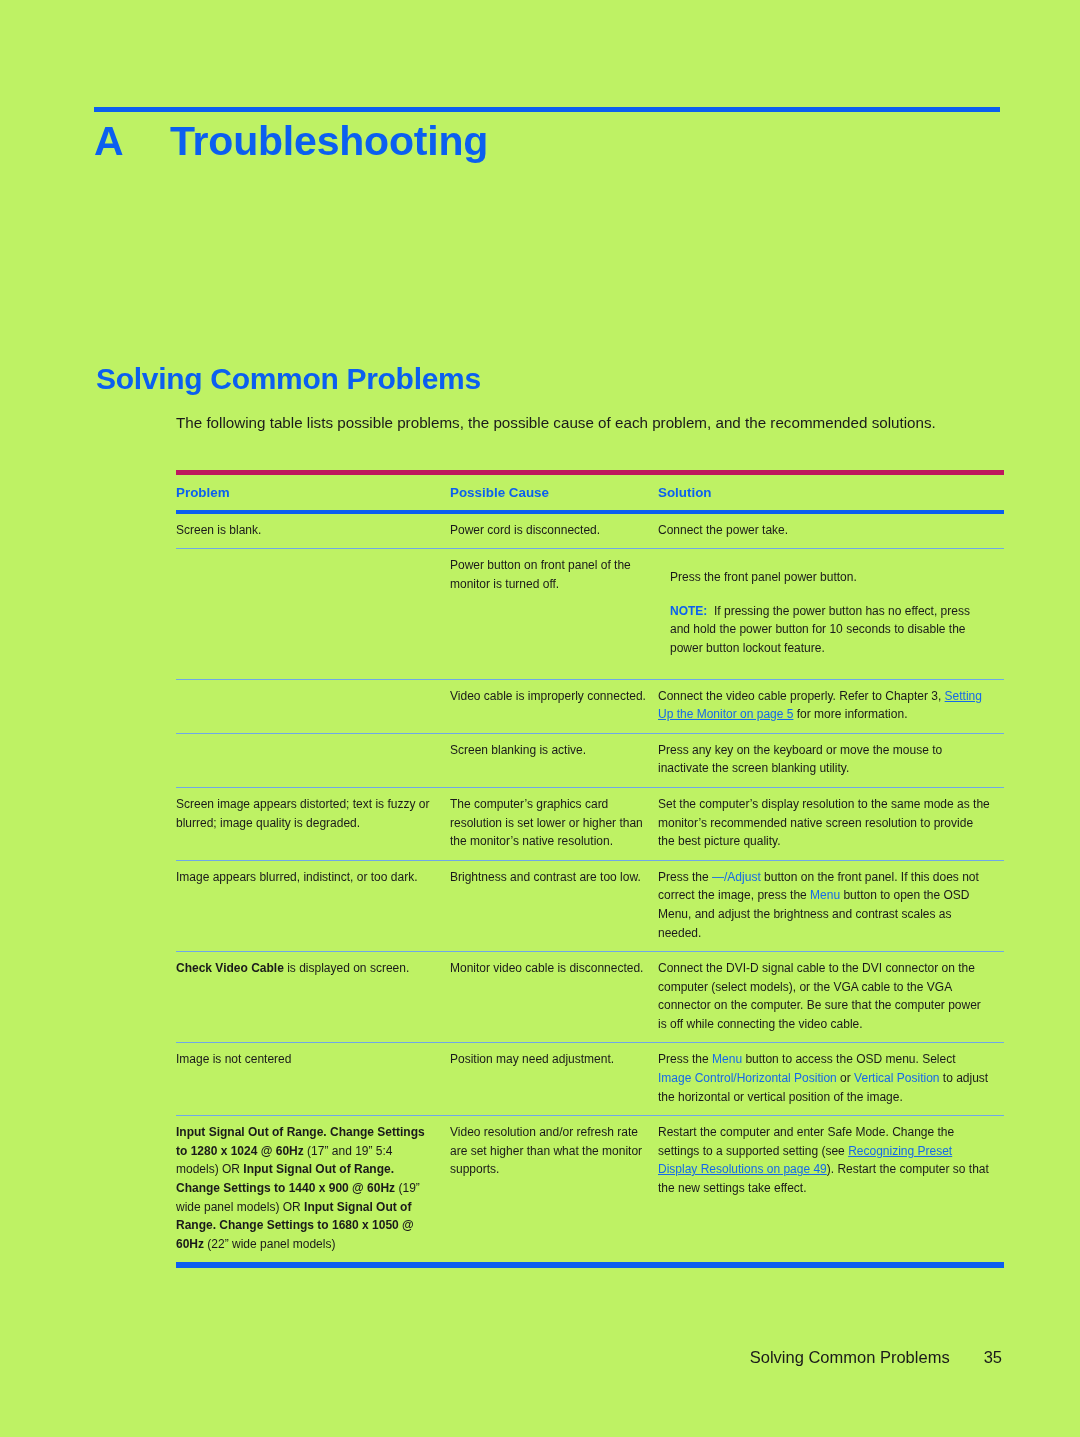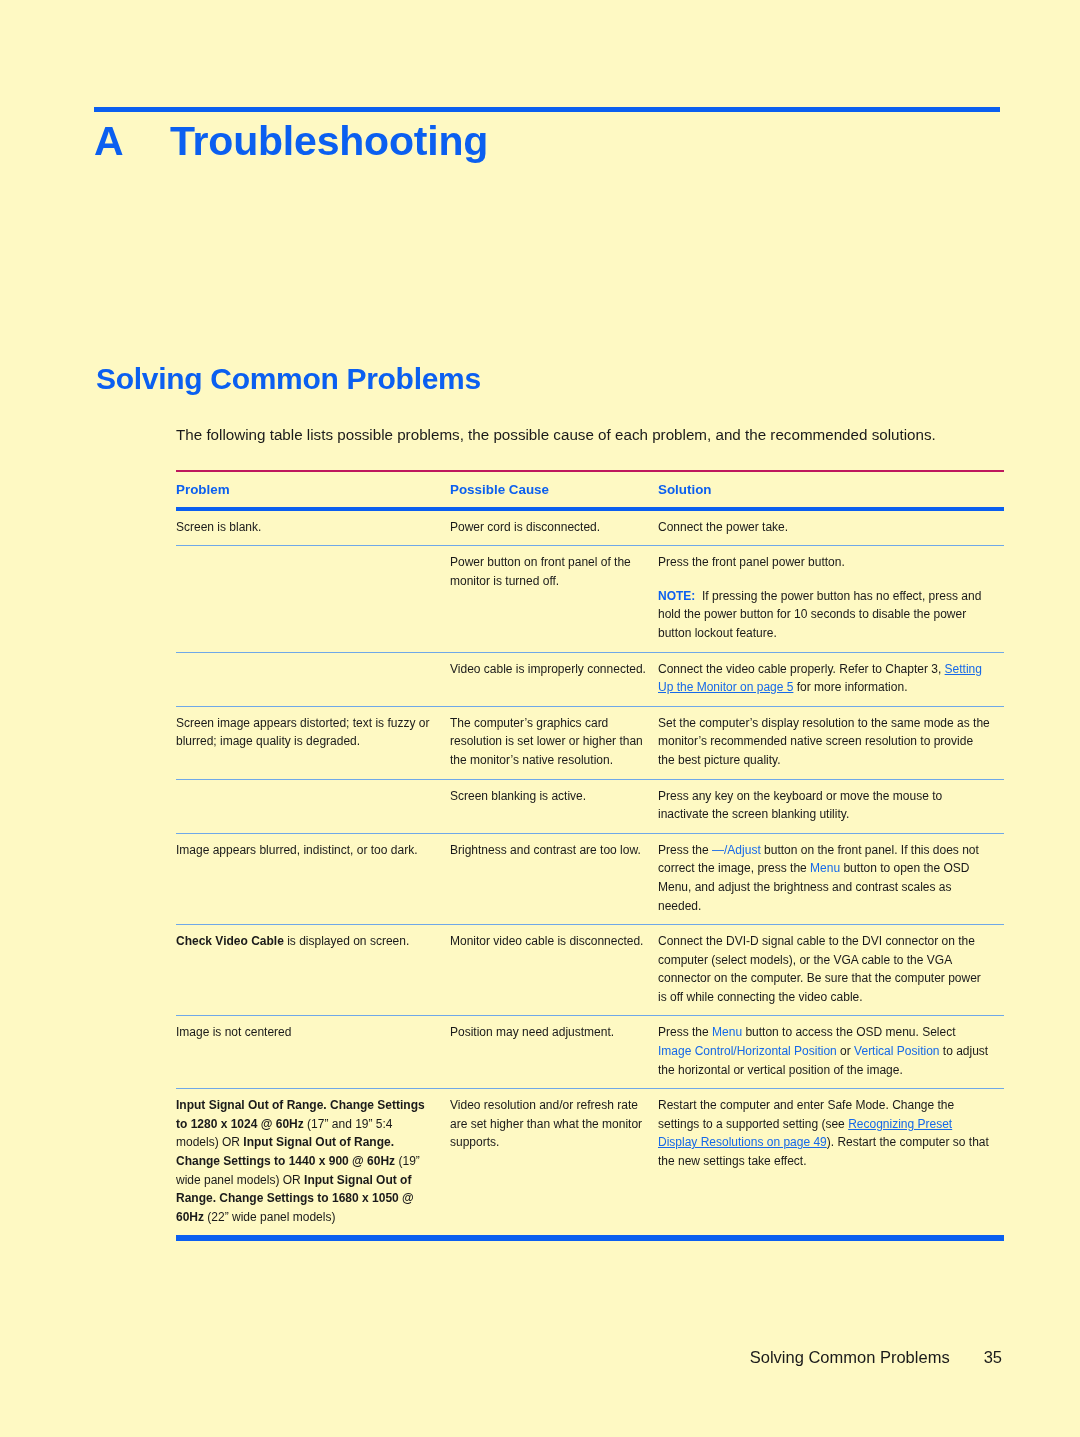--- a/index.html
+++ b/index.html
@@ -8,21 +8,21 @@
     background: #ffffff;
   }
   body {
     font-family: "Liberation Sans", sans-serif;
     color: #000000;
   }
   .page {
     position: relative;
     width: 1080px;
     height: 1437px;
-    background: #fef9c3;
+    background: #bef264;
     box-sizing: border-box;
     overflow: hidden;
     padding-left: 28px;
   }
 
   
   .chapter-rule {
     position: absolute;
     left: 94px;
     top: 107px;
@@ -59,21 +59,20 @@
 
   
   .intro {
     position: absolute;
     left: 176px;
     top: 412px;
     width: 828px;
     font-size: 15.2px;
     line-height: 22px;
     color: #1a1a1a;
-    margin-top: 12px;
   }
 
   
   .tbl-wrap {
     position: absolute;
     left: 176px;
     top: 470px;
     width: 828px;
   }
   table.troubleshoot {
@@ -91,21 +90,21 @@
     color: #1a1a1a;
   }
   table.troubleshoot th {
     color: #0b5ff0;
     font-weight: bold;
     font-size: 13.4px;
     padding-top: 9px;
     padding-bottom: 7px;
   }
   thead tr.head-row {
-    border-top: 2px solid #be185d;
+    border-top: 5px solid #be185d;
     border-bottom: 4px solid #0b5ff0;
     margin-left: 36px;
   }
   tbody tr {
     border-bottom: 1.6px solid #6fa8e8;
   }
   tbody tr.last-row {
     border-bottom: 6px solid #0b5ff0;
   }
   col.c1 { width: 274px; }
@@ -118,21 +117,21 @@
   }
   .ui-term {
     color: #1669e8;
   }
   .doc-link {
     color: #1669e8;
     text-decoration: underline;
   }
   .b { font-weight: bold; }
   p.cp {
-    margin: 0;
+    margin: 12px;
   }
   p.cp + p.cp {
     margin-top: 15px;
   }
 
   
   .footer {
     position: absolute;
     left: 0;
     top: 1348px;
@@ -194,29 +193,29 @@
           </td>
         </tr>
 
         <tr>
           <td></td>
           <td>Video cable is improperly connected.</td>
           <td><span>Connect the video cable properly. Refer to Chapter 3, </span><a class="doc-link" href="#">Setting Up the Monitor on page 5</a><span> for more information.</span></td>
         </tr>
 
         <tr>
+          <td></td>
+          <td>Screen blanking is active.</td>
+          <td>Press any key on the keyboard or move the mouse to inactivate the screen blanking utility.</td>
+        </tr>
+
+        <tr>
           <td>Screen image appears distorted; text is fuzzy or blurred; image quality is degraded.</td>
           <td>The computer’s graphics card resolution is set lower or higher than the monitor’s native resolution.</td>
           <td>Set the computer’s display resolution to the same mode as the monitor’s recommended native screen resolution to provide the best picture quality.</td>
-        </tr>
-
-        <tr>
-          <td></td>
-          <td>Screen blanking is active.</td>
-          <td>Press any key on the keyboard or move the mouse to inactivate the screen blanking utility.</td>
         </tr>
 
         <tr>
           <td>Image appears blurred, indistinct, or too dark.</td>
           <td>Brightness and contrast are too low.</td>
           <td><span>Press the </span><span class="ui-term">—/Adjust</span><span> button on the front panel. If this does not correct the image, press the </span><span class="ui-term">Menu</span><span> button to open the OSD Menu, and adjust the brightness and contrast scales as needed.</span></td>
         </tr>
 
         <tr>
           <td><span class="b">Check Video Cable</span><span> is displayed on screen.</span></td>

